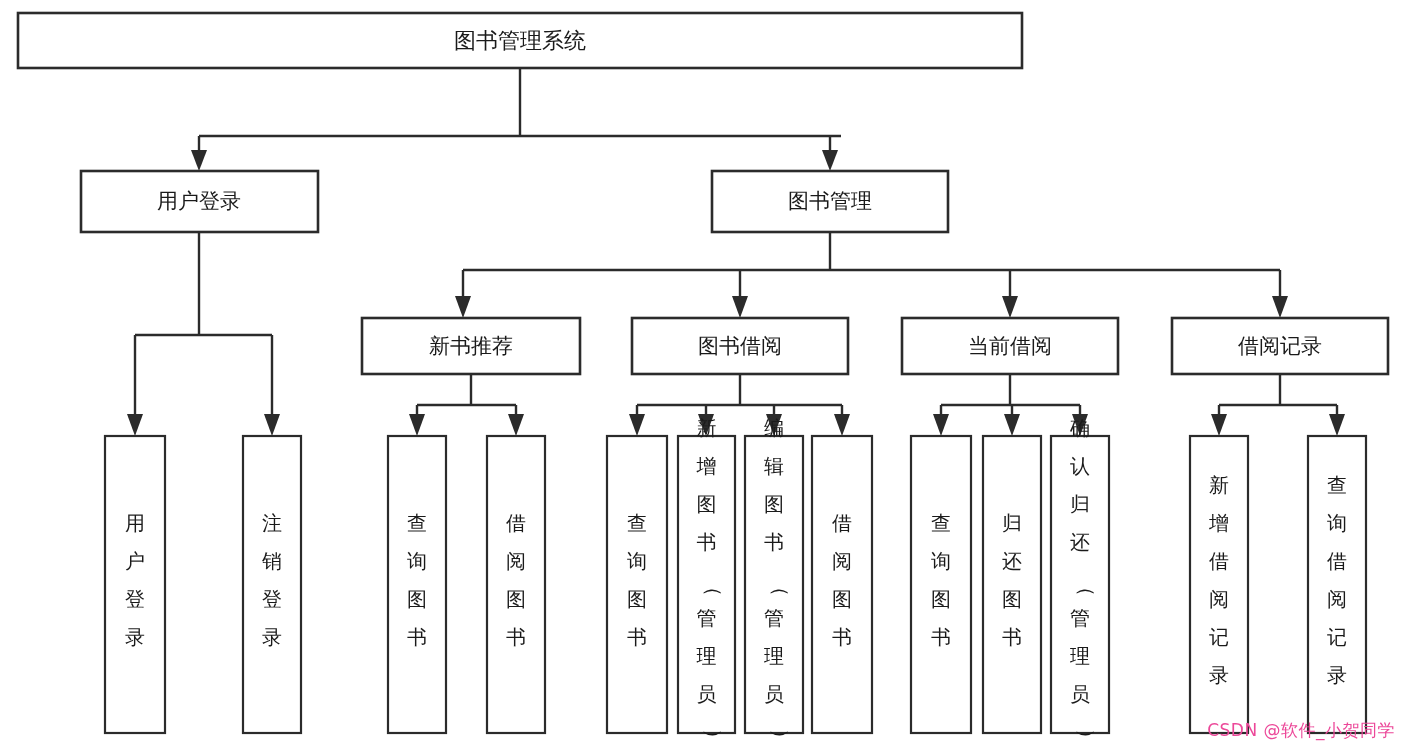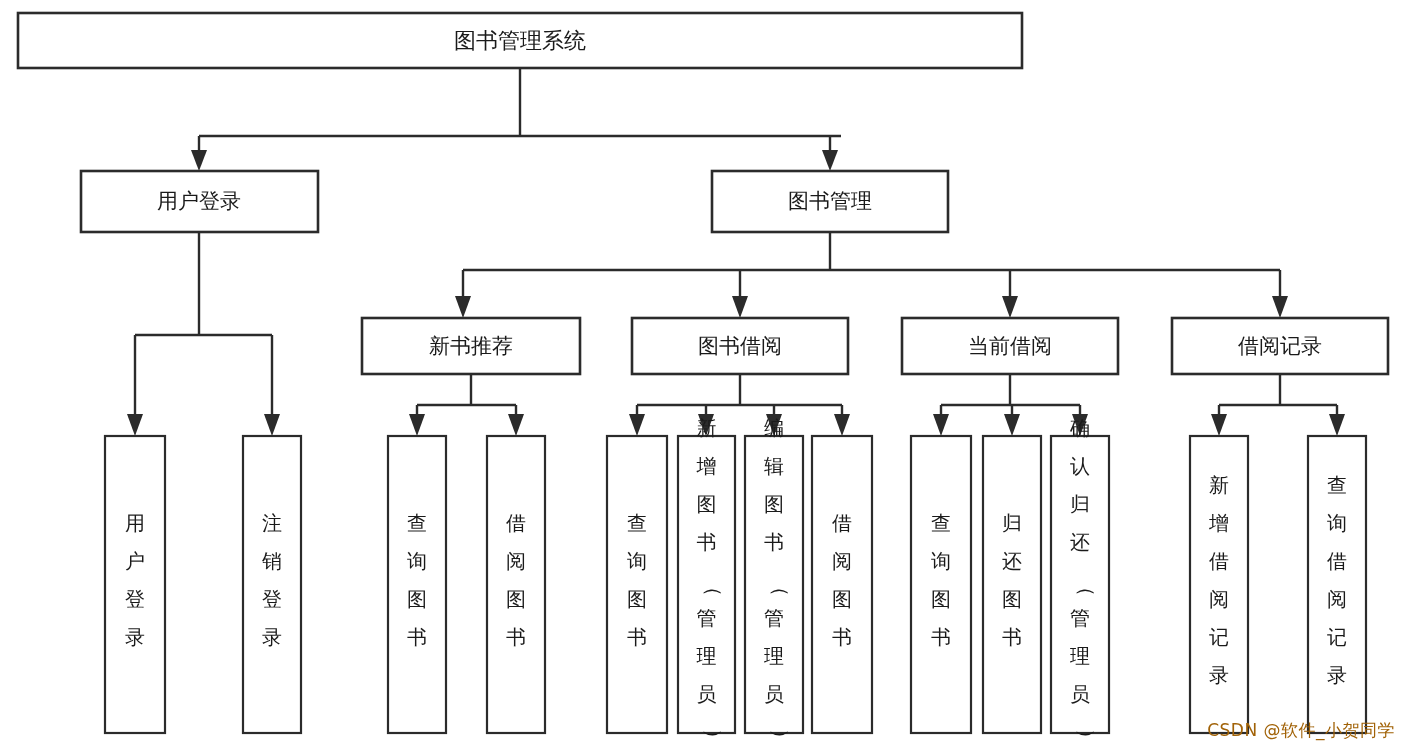--- a/index.html
+++ b/index.html
@@ -59,21 +59,21 @@
     font-family: "DejaVu Sans", "Liberation Sans", sans-serif;
     font-size: 20px;
     text-anchor: middle;
   }
   .watermark {
     position: absolute;
     right: 10px;
     bottom: 5px;
     font-family: "DejaVu Sans", "Liberation Sans", sans-serif;
     font-size: 17px;
-    color: #a16207;
+    color: #ec4899;
     letter-spacing: 0.5px;
     white-space: nowrap;
     pointer-events: none;
   }
 </style>
 </head>
 <body>
 
 <div id="diagram-root">
 

